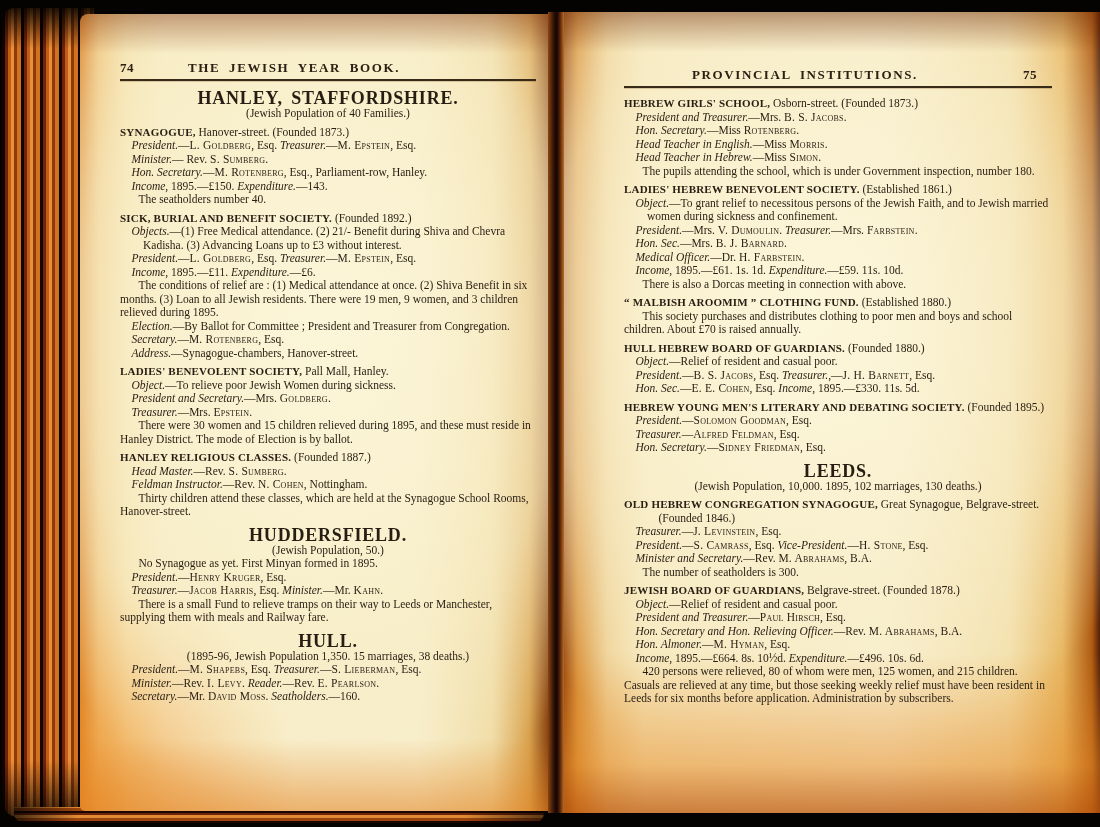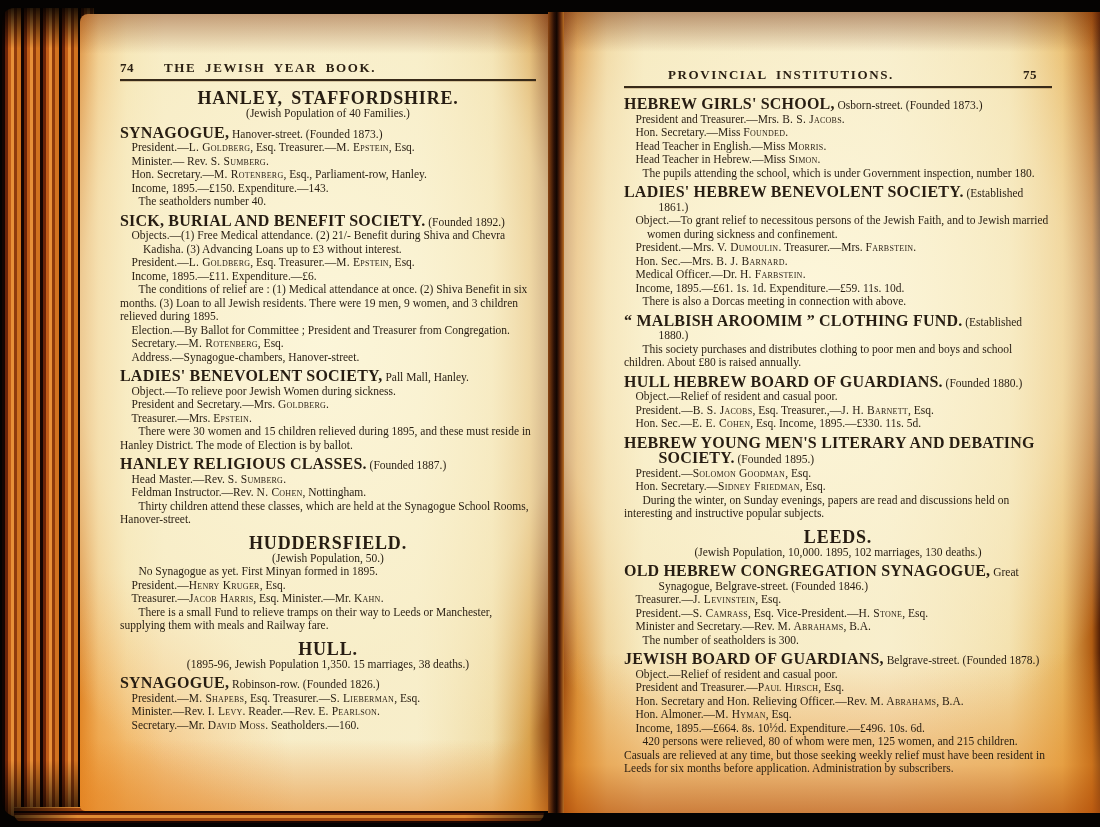--- a/index.html
+++ b/index.html
@@ -45,35 +45,35 @@
     background:
       linear-gradient(180deg, rgba(110,40,6,.45) 0, rgba(0,0,0,0) 5%, rgba(0,0,0,0) 80%, rgba(228,136,38,.5) 94%, rgba(190,90,16,.75) 100%),
       radial-gradient(ellipse 90% 70% at 45% 38%, rgba(253,247,220,.95) 0, rgba(248,238,202,.6) 55%, rgba(0,0,0,0) 82%),
       linear-gradient(90deg, #9a4a10 0%, #d89038 2.5%, #eecf92 8%, #f6e9bd 15%, #f8efcf 60%, #f3dfa9 83%, #e7b660 93%, #b05c12 98.5%, #521f05 100%),
       #f6ebc4;
   }
   .pg-inner{position:absolute;inset:0;}
   .page-left  .pg-inner{padding:46px 12px 0 40px;}
   .page-right .pg-inner{padding:55px 48px 0 60px;}
   .pg-header{display:grid;grid-template-columns:44px 1fr 44px;align-items:baseline;
-    font-weight:bold;font-size:13px;letter-spacing:.4px;color:#2b2013;}
+    font-weight:bold;font-size:13px;letter-spacing:.4px;color:#2b2013;gap:24px;}
   .pg-header .pg-title{text-align:left;letter-spacing:1.6px;word-spacing:4px;}
   .pg-header .num-right{text-align:center;}
   .rule{border-bottom:2px solid #382a19;margin-top:3px;box-shadow:0 1px 0 rgba(120,80,30,.25);}
   .content{margin-top:9px;font-size:11.5px;line-height:13.5px;}
   
   .blk{margin:0;}
   .h1{text-align:center;font-weight:bold;font-size:18px;letter-spacing:.8px;word-spacing:3px;margin-top:8px;line-height:17px;}
   .center{text-align:center;}
   .head{padding-left:3em;text-indent:-3em;margin-top:5px;}
-  .head .bd{font-size:16px;letter-spacing:.2px;}
+  .head .bd{font-size:11px;letter-spacing:.2px;}
   .detail{padding-left:2em;text-indent:-1em;}
   .para{text-indent:1.6em;}
   .bd{font-weight:bold;}
-  .it{}
+  .it{font-style:italic;}
   .sc{font-variant:small-caps;letter-spacing:.25px;}
 </style>
 </head>
 <body>
 
 <div class="scene">
   <div class="edges-left"></div>
   <div class="edges-bottom"></div>
 
   <div class="page page-left">
@@ -111,62 +111,61 @@
           <div class="blk detail"><span class="it">Feldman Instructor.</span><span>—Rev. </span><span class="sc">N. Cohen</span><span>, Nottingham.</span></div>
           <div class="blk para"><span>Thirty children attend these classes, which are held at the Synagogue School Rooms, Hanover-street.</span></div>
           <div class="blk h1"><span class="bd">HUDDERSFIELD.</span></div>
           <div class="blk center"><span>(Jewish Population, 50.)</span></div>
           <div class="blk para"><span>No Synagogue as yet.  First Minyan formed in 1895.</span></div>
           <div class="blk detail"><span class="it">President.</span><span>—</span><span class="sc">Henry Kruger</span><span>, Esq.</span></div>
           <div class="blk detail"><span class="it">Treasurer.</span><span>—</span><span class="sc">Jacob Harris</span><span>, Esq.  </span><span class="it">Minister.</span><span>—Mr. </span><span class="sc">Kahn</span><span>.</span></div>
           <div class="blk para"><span>There is a small Fund to relieve tramps on their way to Leeds or Manchester, supplying them with meals and Railway fare.</span></div>
           <div class="blk h1"><span class="bd">HULL.</span></div>
           <div class="blk center"><span>(1895-96, Jewish Population 1,350.  15 marriages, 38 deaths.)</span></div>
-          <div class="blk head"><span class="bd">SYNAGOGUE,</span><span> Robinson-row.  (Founded 1826.)</span></div>
           <div class="blk detail"><span class="it">President.</span><span>—</span><span class="sc">M. Shapebs</span><span>, Esq.  </span><span class="it">Treasurer.</span><span>—</span><span class="sc">S. Lieberman</span><span>, Esq.</span></div>
           <div class="blk detail"><span class="it">Minister.</span><span>—Rev. </span><span class="sc">I. Levy</span><span>.  </span><span class="it">Reader.</span><span>—Rev. </span><span class="sc">E. Pearlson</span><span>.</span></div>
           <div class="blk detail"><span class="it">Secretary.</span><span>—Mr. </span><span class="sc">David Moss</span><span>.  </span><span class="it">Seatholders.</span><span>—160.</span></div>
         </div>
     </div>
   </div>
 
   <div class="gutter"></div>
 
   <div class="page page-right">
     <div class="pg-inner">
       <div class="pg-header">
         <span class="pg-num"></span>
         <span class="pg-title">PROVINCIAL INSTITUTIONS.</span>
         <span class="pg-num num-right">75</span>
       </div>
       <div class="rule"></div>
       <div class="content">
           <div class="blk head"><span class="bd">HEBREW GIRLS' SCHOOL,</span><span> Osborn-street.  (Founded 1873.)</span></div>
           <div class="blk detail"><span class="it">President and Treasurer.</span><span>—Mrs. </span><span class="sc">B. S. Jacobs</span><span>.</span></div>
-          <div class="blk detail"><span class="it">Hon. Secretary.</span><span>—Miss </span><span class="sc">Founded</span><span>.</span></div>
+          <div class="blk detail"><span class="it">Hon. Secretary.</span><span>—Miss </span><span class="sc">Rotenberg</span><span>.</span></div>
           <div class="blk detail"><span class="it">Head Teacher in English.</span><span>—Miss </span><span class="sc">Morris</span><span>.</span></div>
           <div class="blk detail"><span class="it">Head Teacher in Hebrew.</span><span>—Miss </span><span class="sc">Simon</span><span>.</span></div>
           <div class="blk para"><span>The pupils attending the school, which is under Government inspection, number 180.</span></div>
           <div class="blk head"><span class="bd">LADIES' HEBREW BENEVOLENT SOCIETY.</span><span>  (Established 1861.)</span></div>
           <div class="blk detail"><span class="it">Object.</span><span>—To grant relief to necessitous persons of the Jewish Faith, and to Jewish married women during sickness and confinement.</span></div>
           <div class="blk detail"><span class="it">President.</span><span>—Mrs. </span><span class="sc">V. Dumoulin</span><span>.  </span><span class="it">Treasurer.</span><span>—Mrs. </span><span class="sc">Farbstein</span><span>.</span></div>
           <div class="blk detail"><span class="it">Hon. Sec.</span><span>—Mrs. </span><span class="sc">B. J. Barnard</span><span>.</span></div>
           <div class="blk detail"><span class="it">Medical Officer.</span><span>—Dr. </span><span class="sc">H. Farbstein</span><span>.</span></div>
           <div class="blk detail"><span class="it">Income</span><span>, 1895.—£61. 1s. 1d.  </span><span class="it">Expenditure.</span><span>—£59. 11s. 10d.</span></div>
           <div class="blk para"><span>There is also a Dorcas meeting in connection with above.</span></div>
           <div class="blk head"><span class="bd">“ MALBISH AROOMIM ” CLOTHING FUND.</span><span>  (Established 1880.)</span></div>
-          <div class="blk para"><span>This society purchases and distributes clothing to poor men and boys and school children.  About £80 is raised annually.</span></div>
+          <div class="blk para"><span>This society purchases and distributes clothing to poor men and boys and school children.  About £70 is raised annually.</span></div>
           <div class="blk head"><span class="bd">HULL HEBREW BOARD OF GUARDIANS.</span><span>  (Founded 1880.)</span></div>
           <div class="blk detail"><span class="it">Object.</span><span>—Relief of resident and casual poor.</span></div>
           <div class="blk detail"><span class="it">President.</span><span>—</span><span class="sc">B. S. Jacobs</span><span>, Esq.  </span><span class="it">Treasurer.</span><span>,—</span><span class="sc">J. H. Barnett</span><span>, Esq.</span></div>
           <div class="blk detail"><span class="it">Hon. Sec.</span><span>—</span><span class="sc">E. E. Cohen</span><span>, Esq.  </span><span class="it">Income</span><span>, 1895.—£330. 11s. 5d.</span></div>
           <div class="blk head"><span class="bd">HEBREW YOUNG MEN'S LITERARY AND DEBATING SOCIETY.</span><span>  (Founded 1895.)</span></div>
           <div class="blk detail"><span class="it">President.</span><span>—</span><span class="sc">Solomon Goodman</span><span>, Esq.</span></div>
+          <div class="blk detail"><span class="it">Treasurer.</span><span>—</span><span class="sc">Alfred Feldman</span><span>, Esq.</span></div>
           <div class="blk detail"><span class="it">Hon. Secretary.</span><span>—</span><span class="sc">Sidney Friedman</span><span>, Esq.</span></div>
-          <div class="blk para"><span>During the winter, on Sunday evenings, papers are read and discussions held on interesting and instructive popular subjects.</span></div>
           <div class="blk h1"><span class="bd">LEEDS.</span></div>
           <div class="blk center"><span>(Jewish Population, 10,000.  1895, 102 marriages, 130 deaths.)</span></div>
           <div class="blk head"><span class="bd">OLD HEBREW CONGREGATION SYNAGOGUE,</span><span> Great Synagogue, Belgrave-street.  (Founded 1846.)</span></div>
           <div class="blk detail"><span class="it">Treasurer.</span><span>—</span><span class="sc">J. Levinstein</span><span>, Esq.</span></div>
           <div class="blk detail"><span class="it">President.</span><span>—</span><span class="sc">S. Camrass</span><span>, Esq.  </span><span class="it">Vice-President.</span><span>—</span><span class="sc">H. Stone</span><span>, Esq.</span></div>
           <div class="blk detail"><span class="it">Minister and Secretary.</span><span>—Rev. </span><span class="sc">M. Abrahams</span><span>, B.A.</span></div>
           <div class="blk para"><span>The number of seatholders is 300.</span></div>
           <div class="blk head"><span class="bd">JEWISH BOARD OF GUARDIANS,</span><span> Belgrave-street.  (Founded 1878.)</span></div>
           <div class="blk detail"><span class="it">Object.</span><span>—Relief of resident and casual poor.</span></div>
           <div class="blk detail"><span class="it">President and Treasurer.</span><span>—</span><span class="sc">Paul Hirsch</span><span>, Esq.</span></div>

